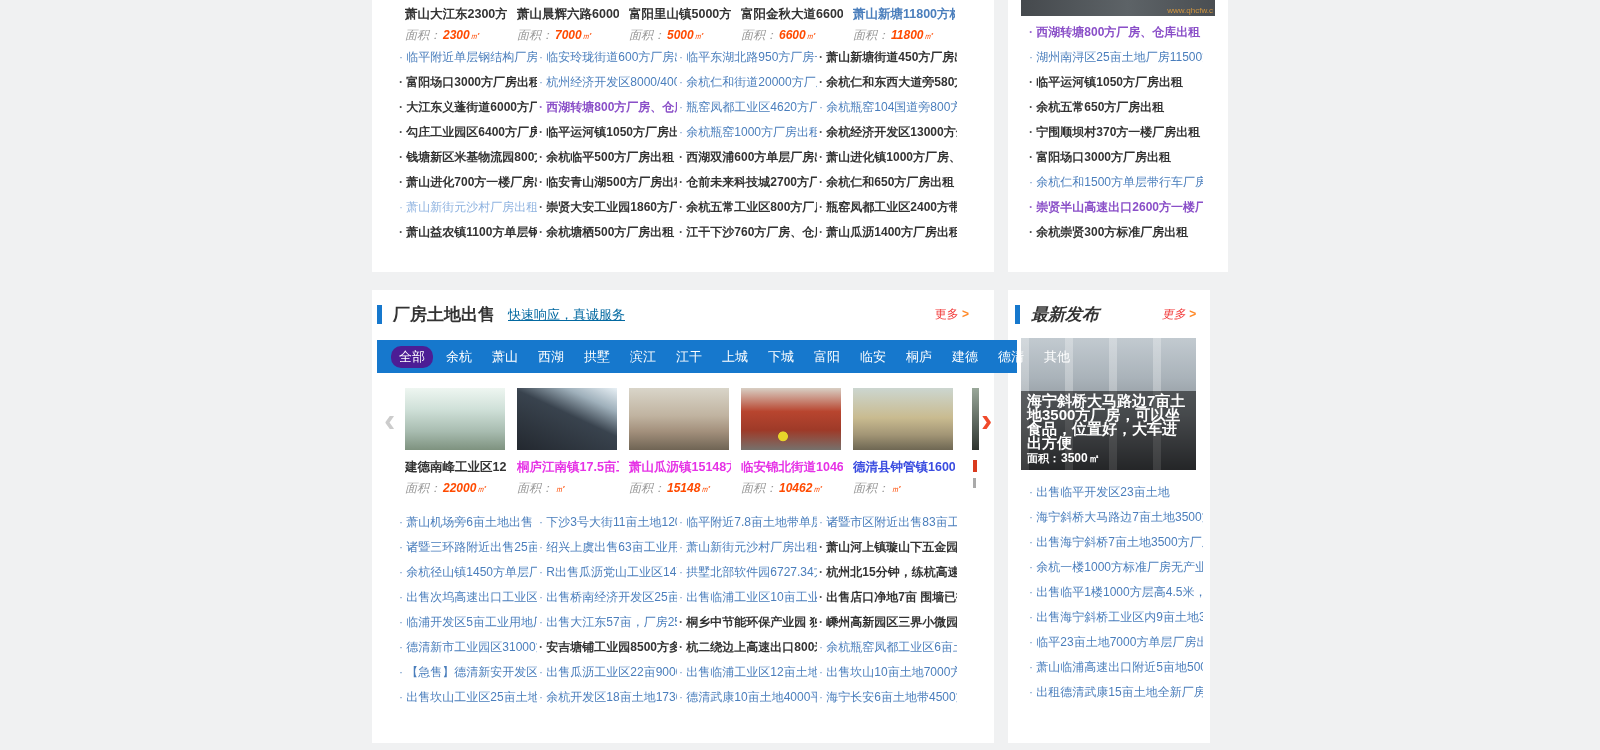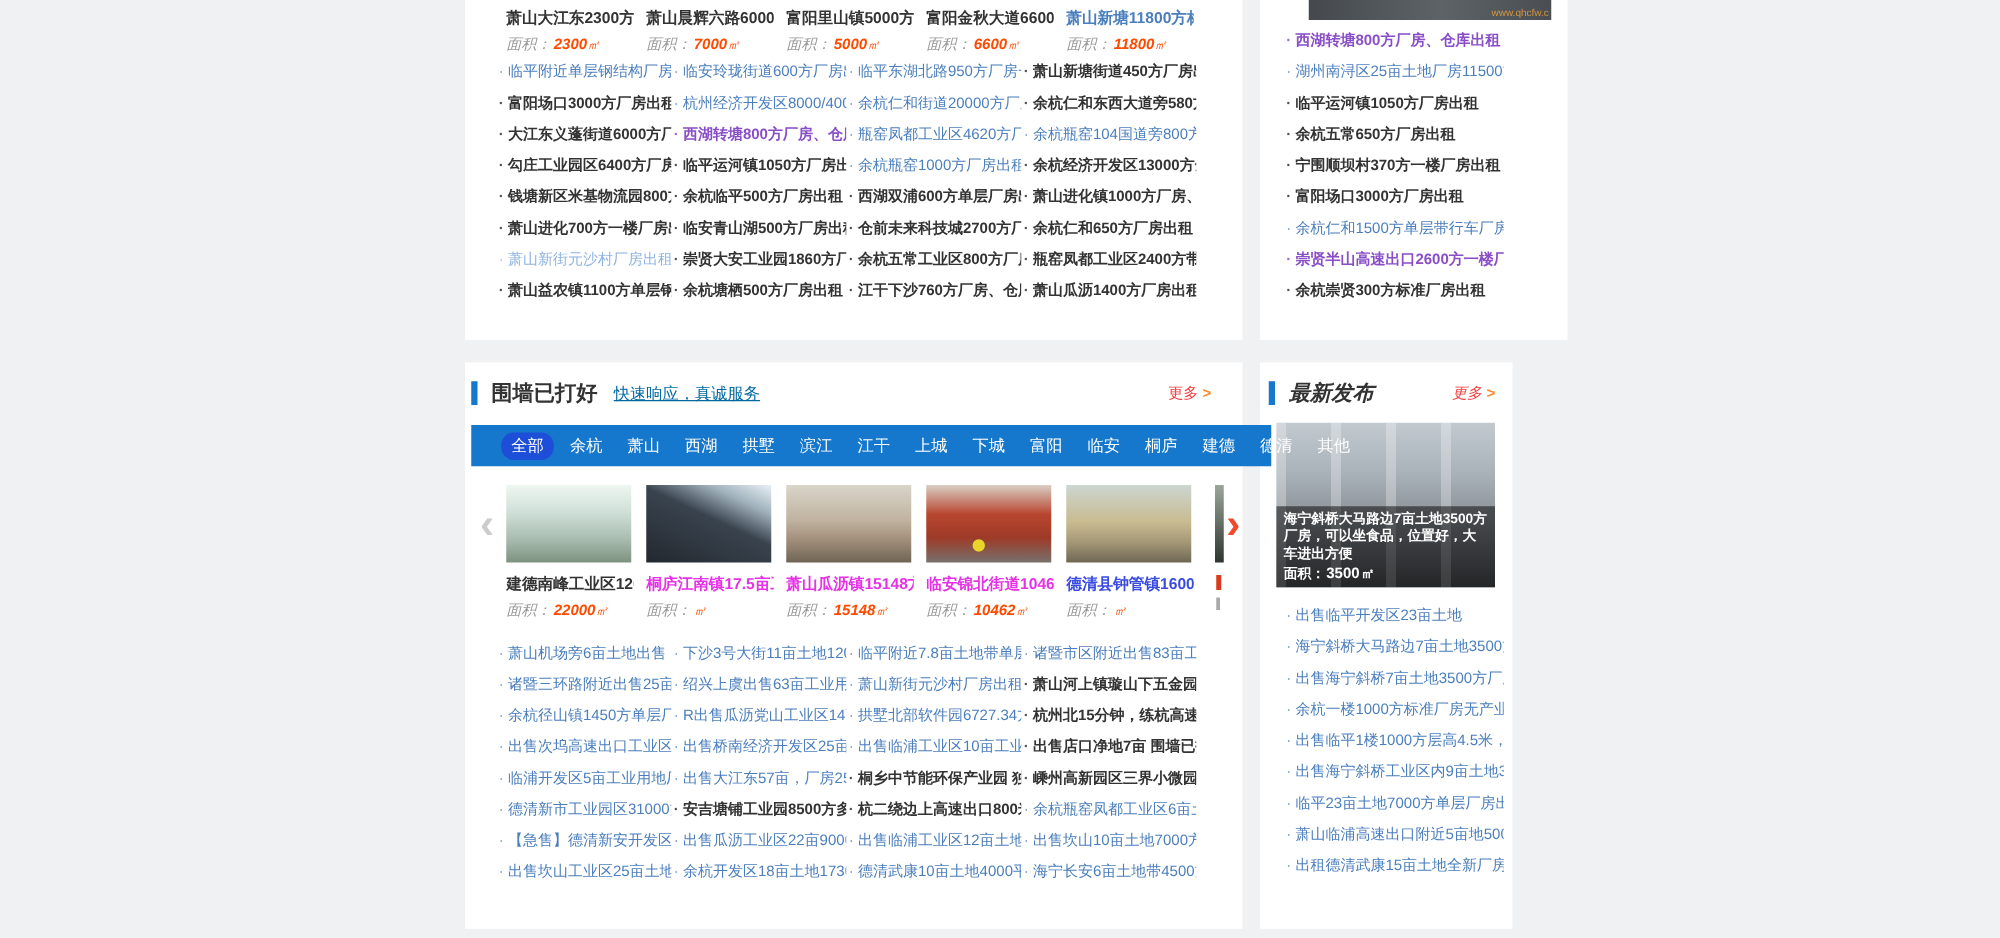--- a/index.html
+++ b/index.html
@@ -1,20 +1,20 @@
 <!DOCTYPE html>
 <html><head>
 <meta charset="utf-8">
 <style>
   html,body{margin:0;padding:0;}
   body{font-family:"Liberation Sans","DejaVu Sans",sans-serif;background:#f0f1f2;}
   .page{position:relative;width:1600px;height:750px;overflow:hidden;background:#f0f1f2;}
   .card{position:absolute;background:#fff;}
   .main1{left:372px;top:0;width:622px;height:272px;}
-  .side1{left:1008px;top:0;width:220px;height:272px;padding-left:26px;}
+  .side1{left:1008px;top:0;width:220px;height:272px;}
   .main2{left:372px;top:290px;width:622px;height:453px;}
   .side2{left:1008px;top:290px;width:202px;height:453px;}
 
   
   .cardrow{display:flex;padding:6px 0 0 33px;}
   .pcard{width:112px;flex:0 0 112px;cursor:pointer;}
   .pcard-title{font-size:12.5px;font-weight:700;color:#333;width:102px;white-space:nowrap;overflow:hidden;}
   .pcard-area{font-size:12px;color:#999;margin-top:4px;white-space:nowrap;font-style:italic;}
   .av{color:#ff4a00;font-weight:700;margin-left:2px;}
   .au{color:#ff4a00;font-size:10px;}
@@ -45,21 +45,21 @@
   .side2 .sechead{padding:13px 14px 0 7px;font-style:italic;}
   .bluebar{width:5px;height:19px;background:#1678cd;flex:0 0 5px;}
   .sectitle{font-size:17px;font-weight:700;color:#333;margin-left:11px;white-space:nowrap;}
   .subtitle{font-size:13px;color:#0369a1;margin-left:13px;white-space:nowrap;text-decoration:underline;}
   .more{margin-left:auto;font-size:12px;color:#f23c3c;cursor:pointer;white-space:nowrap;}
   .marrow{color:#ff8a2a;font-weight:700;}
 
   
   .tabbar{position:absolute;left:377px;top:340px;width:640px;height:33px;background:#1678cd;display:flex;align-items:center;padding-left:6px;box-sizing:border-box;z-index:6;}
   .tab{color:#fff;font-size:13px;padding:0 10px;cursor:pointer;white-space:nowrap;}
-  .tab.active{background:#1d4ed8;border-radius:10px;padding:2px 8px;margin:0 3px 0 18px;}
+  .tab.active{background:#4c1d95;border-radius:10px;padding:2px 8px;margin:0 3px 0 8px;}
 
   
   .ccards{position:absolute;left:33px;top:98px;display:flex;}
   .pcard.sale .thumb{width:100px;height:62px;margin-bottom:9px;background:#ccc;}
   .ccards div.pcard:nth-of-type(1) .thumb{background:linear-gradient(180deg,#eef6f1 0%,#cfe0d8 35%,#a8bcb0 70%,#7e927f 100%);}
   .ccards div.pcard:nth-of-type(2) .thumb{background:linear-gradient(205deg,#e8f0f5 0%,#9fb0bb 22%,#39434e 45%,#23282f 100%);}
   .ccards div.pcard:nth-of-type(3) .thumb{background:linear-gradient(180deg,#d9d5c9 0%,#c0b3a0 45%,#a3907c 70%,#6f6454 100%);}
   .ccards div.pcard:nth-of-type(4) .thumb{background:radial-gradient(circle at 42% 78%, #e8d42a 0 6%, transparent 7%),linear-gradient(180deg,#d8cfc4 0%,#b8452f 38%,#9e3a28 68%,#76716c 100%);}
   .ccards div.pcard:nth-of-type(5) .thumb{background:linear-gradient(180deg,#ccd6d0 0%,#c9bb90 48%,#a39676 75%,#6e6753 100%);}
   .nav{position:absolute;top:112px;font-size:34px;line-height:34px;font-weight:700;cursor:pointer;user-select:none;}
@@ -68,21 +68,21 @@
   .sliver6{position:absolute;left:600px;top:98px;width:7px;height:62px;background:linear-gradient(180deg,#9aa89a,#58625a 60%,#2f352f);}
   .sliver-t{position:absolute;left:601px;top:170px;width:4px;height:12px;background:#d93a1e;}
   .sliver-a{position:absolute;left:601px;top:188px;width:3px;height:10px;background:#aaa;}
 
   
   .feat{position:absolute;left:13px;top:48px;width:175px;height:132px;overflow:hidden;cursor:pointer;}
   .featimg{position:absolute;inset:0;
     background:repeating-linear-gradient(90deg,rgba(255,255,255,.28) 0 8px,rgba(0,0,0,0) 8px 44px),
                linear-gradient(180deg,#c2cad0 0%,#aab3ba 30%,#8a9197 58%,#5d6166 84%,#3f4246 100%);}
   .featcap{position:absolute;left:0;right:0;bottom:0;background:rgba(15,15,15,.55);padding:3px 6px 4px;}
-  .capline{font-size:11px;line-height:14px;font-weight:700;color:#fff;}
+  .capline{font-size:15px;line-height:14px;font-weight:700;color:#fff;}
   .caparea{font-size:11px;font-weight:700;color:#fff;margin-top:1px;}
   .fav{font-size:12px;margin:0 1px;}
 </style>
 </head>
 <body>
 
 <div class="page">
 
   <section class="card main1">
     <div class="cardrow">
@@ -202,21 +202,21 @@
 
         <li class="lnk c-purple">崇贤半山高速出口2600方一楼厂房...</li>
 
         <li class="lnk c-dark">余杭崇贤300方标准厂房出租</li>
       </ul>
   </section>
 
   <section class="card main2">
     <div class="sechead">
       <span class="bluebar"></span>
-      <span class="sectitle">围墙已打好</span>
+      <span class="sectitle">厂房土地出售</span>
       <span class="subtitle">快速响应，真诚服务</span>
       <a class="more"><span>更多</span> <span class="marrow">&gt;</span></a>
     </div>
 
     <span class="nav prev">‹</span>
     <div class="ccards">
 
         <div class="pcard sale">
           <div class="thumb"></div>
           <div class="pcard-title c-dark">建德南峰工业区1200...</div>

